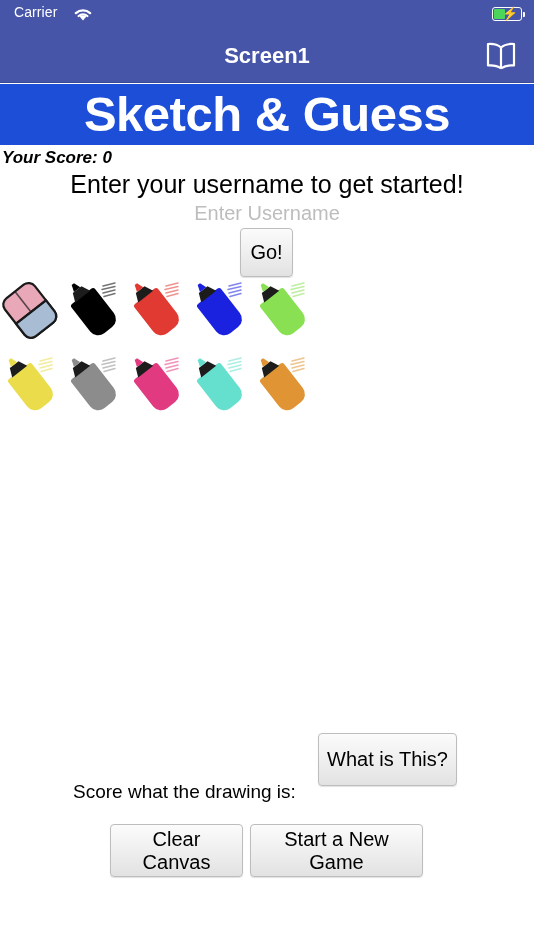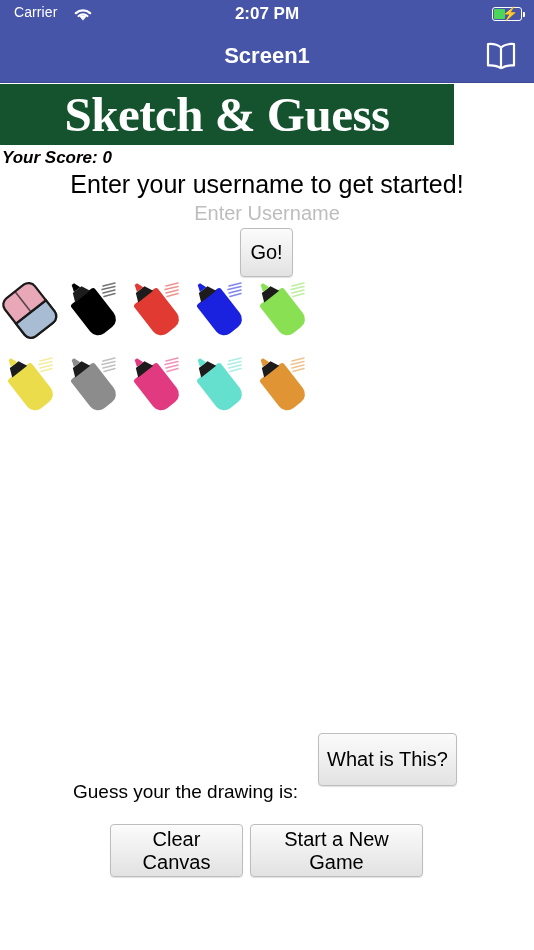--- a/index.html
+++ b/index.html
@@ -97,26 +97,25 @@
   .book-icon {
     position: absolute;
     right: 15px; top: 12px;
     width: 36px; height: 31px;
   }
 
   
   .title-banner {
     position: absolute;
     left: 0; top: 84px;
-    width: 454px; height: 61px;
-    background: #14532d;
+    width: 534px; height: 61px;
+    background: #1d4ed8;
     display: flex;
     align-items: center;
     justify-content: center;
-    font-family: Liberation Serif, serif;
   }
   .title-banner-text {
     color: #ffffff;
     font-size: 49px;
     font-weight: bold;
     letter-spacing: -0.5px;
     line-height: 1;
   }
 
   
@@ -226,21 +225,20 @@
 
 <div class="status-bar">
   <span class="status-carrier">Carrier</span>
   <span class="wifi-icon">
     <svg width="22" height="17" viewBox="0 0 22 17">
       <path d="M11 14.6 L7.6 10.6 a5.4 5.4 0 0 1 6.8 0 Z" fill="#ffffff"></path>
       <path d="M3.9 7.1 a10.6 10.6 0 0 1 14.2 0" stroke="#ffffff" stroke-width="2.4" fill="none" stroke-linecap="round"></path>
       <path d="M6.6 10.0 a6.9 6.9 0 0 1 8.8 0" stroke="#ffffff" stroke-width="2.2" fill="none" stroke-linecap="round"></path>
     </svg>
   </span>
-  <span class="status-time">2:07 PM</span>
   <span class="battery">
     <span class="battery-fill"></span>
     <span class="battery-bolt">⚡</span>
   </span>
 </div>
 
 <div class="nav-bar">
   <span class="nav-title">Screen1</span>
   <span class="book-icon">
     <svg width="36" height="31" viewBox="0 0 36 31">
@@ -377,16 +375,16 @@
         </g>
         <g stroke="#e09433" stroke-width="1.5" fill="none" opacity="0.55" stroke-linecap="round">
           <path d="M40 14 l12 -3 M39 17.5 l13 -3 M40 21 l12 -3 M41 24.5 l11 -3"></path>
         </g>
       </svg>
     </div>
   </div>
 
 <div class="canvas-area"></div>
 
-<div class="guess-label">Guess your the drawing is:</div>
+<div class="guess-label">Score what the drawing is:</div>
 <button class="btn what-is-this-button">What is This?</button>
 <button class="btn clear-canvas-button">Clear Canvas</button>
 <button class="btn new-game-button">Start a New Game</button>
 
 </body></html>

